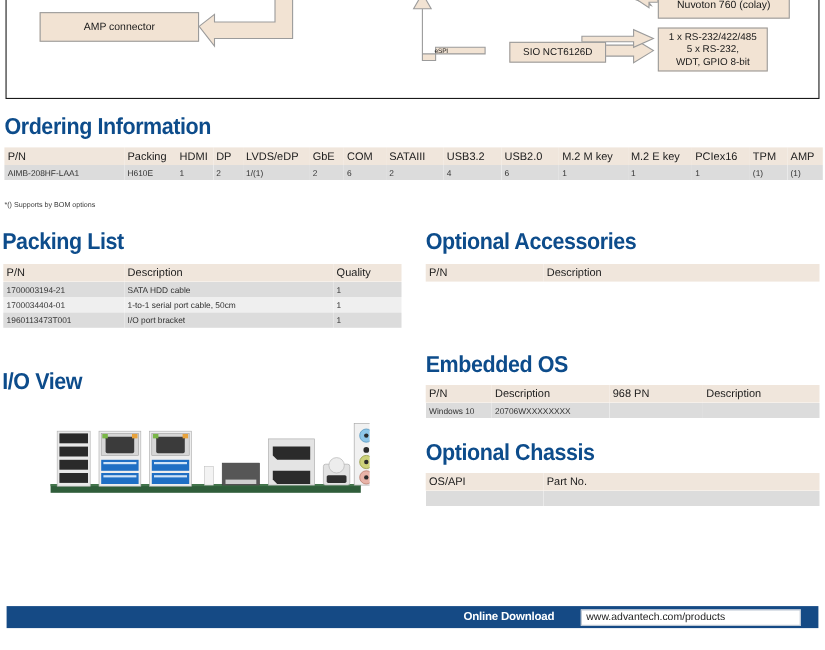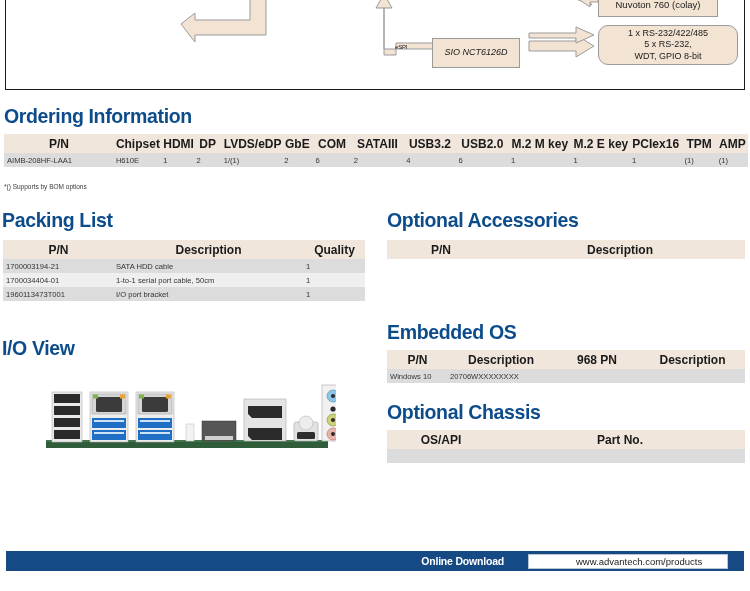--- a/index.html
+++ b/index.html
@@ -35,23 +35,23 @@
     display: flex;
     align-items: center;
     justify-content: center;
     text-align: center;
     font-size: 9.5px;
     line-height: 1.25;
     color: #1a1a1a;
     padding: 1px 3px;
   }
   .blk-amp   { left: 30px;  top: 128px; width: 145px; height: 27px; }
-  .blk-sio   { left: 426px; top: 155px; width: 88px;  height: 30px; font-size: 9px; font-style: italic; }
+  .blk-sio   { left: 457px; top: 155px; width: 88px;  height: 19px; font-size: 9px; }
   .blk-nuv   { left: 592px; top: 110px; width: 120px; height: 24px; font-size: 9.5px; }
-  .blk-rs    { left: 592px; top: 142px; width: 140px; height: 40px; font-size: 9px; border-radius: 10px; }
+  .blk-rs    { left: 592px; top: 142px; width: 100px; height: 40px; font-size: 9px; }
 
   .espi-label {
     position: absolute;
     left: 389px;
     top: 161px;
     font-size: 6px;
     color: #1a1a1a;
     letter-spacing: -0.2px;
   }
   .diag-svg { position: absolute; left: 0; top: 0; width: 740px; height: 208px; }
@@ -72,24 +72,24 @@
   
   table.dt {
     position: absolute;
     border-collapse: collapse;
     font-size: 7.6px;
     color: #231f20;
     table-layout: fixed;
   }
   table.dt th {
     background: #f0e6dc;
-    font-weight: bold;
-    text-align: center;
+    font-weight: normal;
+    text-align: left;
     padding: 2.5px 2px 2.5px 3px;
-    font-size: 12px;
+    font-size: 10px;
     white-space: nowrap;
     color: #1a1a1a;
   }
   table.dt td {
     padding: 2.5px 2px 2.5px 3px;
     white-space: nowrap;
     overflow: hidden;
     color: #333;
   }
   table.dt tbody tr:nth-child(odd)  td { background: #dcdcdc; }
@@ -139,21 +139,20 @@
     border: 0.5px solid #b9c4d1;
     box-sizing: border-box;
   }
   .footer-url {
     position: absolute;
     left: 533px;
     top: 556px;
     font-size: 9.5px;
     color: #1c1c1c;
     white-space: nowrap;
-    margin-left: 43px;
   }
 </style>
 </head>
 <body>
 
 <div class="diagram-wrap">
 
   <svg class="diag-svg" viewBox="0 0 740 208">
 
     <path d="M175,141 L189,130 L189,137 L244,137 L244,90 L236,90 L252,72 L268,90 L260,90 L260,152 L189,152 L189,159 Z" fill="#f2e3d3" stroke="#9b9b9b" stroke-width="1"></path>
@@ -161,20 +160,21 @@
     <path d="M435,160 L390,160 L390,172 L378,172 L378,125 L370,125 L378,111 L386,125 L378,125 L378,166 L435,166 Z" fill="#f2e3d3" stroke="#9b9b9b" stroke-width="1"></path>
 
     <path d="M523,158 L570,158 L570,152 L588,163 L570,174 L570,168 L523,168 Z" fill="#f2e3d3" stroke="#9b9b9b" stroke-width="1"></path>
 
     <path d="M523,150 L570,150 L570,144 L588,152 L570,160 L570,155 L523,155 Z" fill="#f2e3d3" stroke="#9b9b9b" stroke-width="1"></path>
 
     <path d="M575,104 L578,116 L570,116 L586,122 L578,112 L578,116 Z" fill="#f2e3d3" stroke="#9b9b9b" stroke-width="1"></path>
     <path d="M566,112 L584,105 L584,110 L592,110 L592,119 L584,119 L584,124 Z" fill="#f2e3d3" stroke="#9b9b9b" stroke-width="1"></path>
   </svg>
 
+  <div class="blk blk-amp">AMP connector</div>
 
   <div class="blk blk-sio">SIO NCT6126D</div>
 
   <div class="blk blk-nuv">Nuvoton 760 (colay)</div>
   <div class="blk blk-rs" style="white-space:pre-line;"><span>1 x RS-232/422/485
 5 x RS-232,
 WDT, GPIO 8-bit</span></div>
 
   <div class="espi-label">eSPI</div>
 </div>
@@ -195,21 +195,21 @@
       <col style="width:52px">
       <col style="width:62px">
       <col style="width:58px">
     <col style="width:52px">
       <col style="width:34px">
       <col style="width:32px">
   </colgroup>
   <thead>
       <tr>
         <th>P/N</th>
-        <th>Chipset</th>
+        <th>Packing</th>
         <th>HDMI</th>
         <th>DP</th>
         <th>LVDS/eDP</th>
         <th>GbE</th>
         <th>COM</th>
         <th>SATAIII</th>
         <th>USB3.2</th>
         <th>USB2.0</th>
         <th>M.2 M key</th>
         <th>M.2 E key</th>

